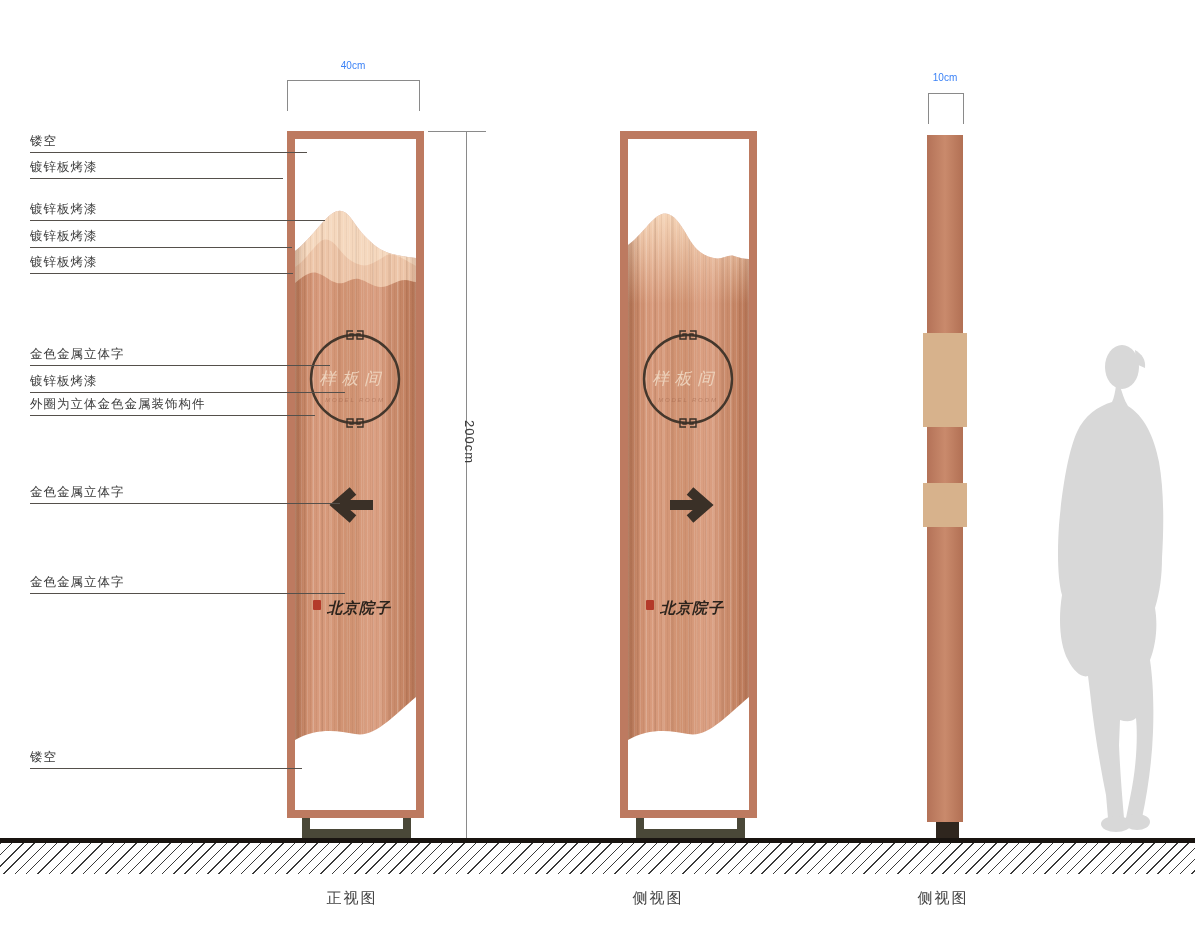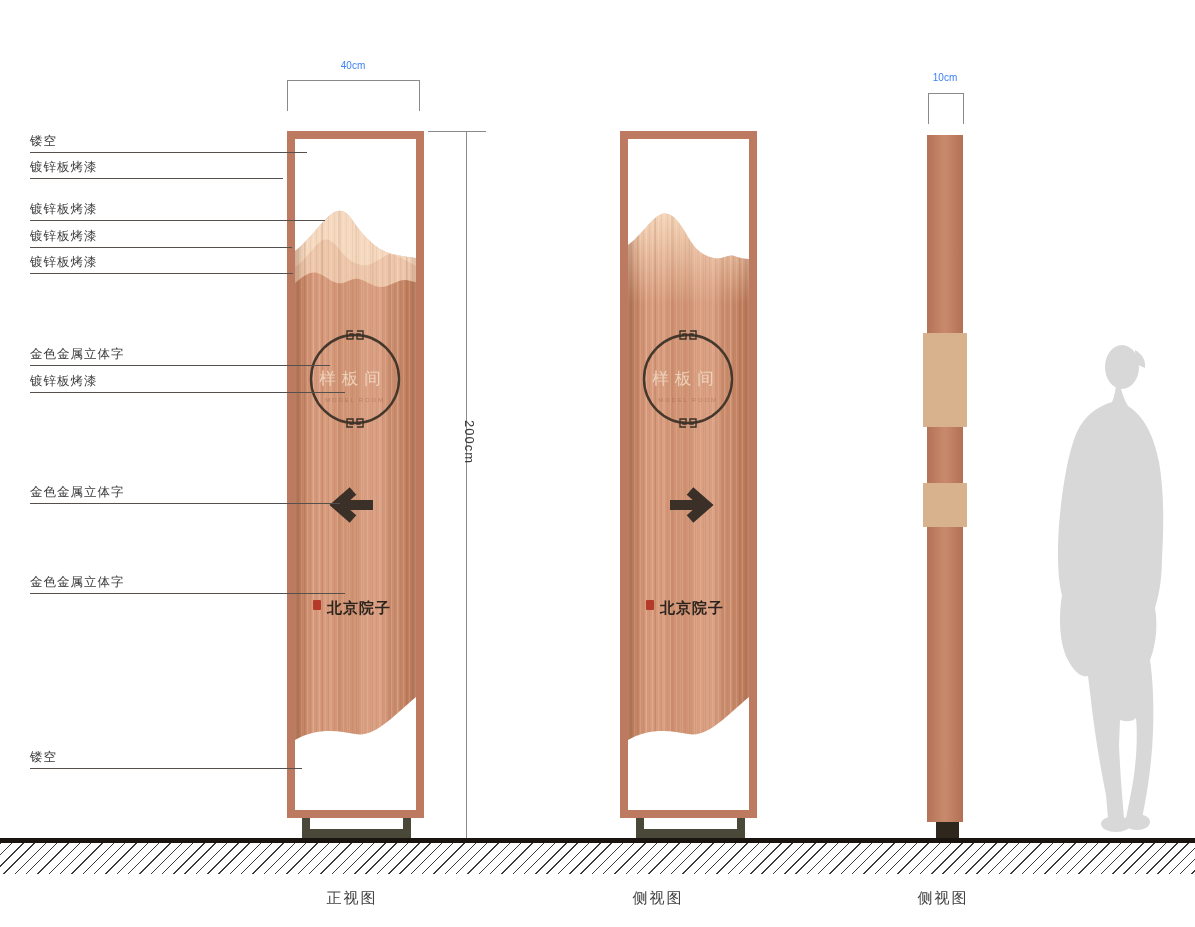--- a/index.html
+++ b/index.html
@@ -29,21 +29,21 @@
   .dim-htick{position:absolute;height:1px;background:#8a8a8a;z-index:1;}
   .dim-label-vert{
     position:absolute;font-size:13px;color:#3c3c3c;z-index:5;
     writing-mode:vertical-rl;letter-spacing:1px;
   }
   
   .sign-frame{
     position:absolute;width:137px;height:687px;box-sizing:border-box;
     border:8px solid #bd7a60;background:#fff;z-index:2;
   }
-  .panel{position:absolute;inset:0;overflow:hidden;}
+  .panel{position:absolute;inset:0;overflow:hidden;font-style:italic;}
   .copper-base{
     position:absolute;inset:0;
     background:linear-gradient(90deg,#c2805f 0%,#d99c7e 20%,#cf9170 45%,#dda285 65%,#c78868 85%,#bf7c5c 100%);
   }
   .copper-streaks{
     position:absolute;inset:0;z-index:2;
     background:
       linear-gradient(90deg,rgba(101,51,28,0.28) 0,rgba(101,51,28,0) 10px),
       linear-gradient(270deg,rgba(101,51,28,0.18) 0,rgba(101,51,28,0) 8px),
       repeating-linear-gradient(90deg,rgba(255,255,255,0.13) 0 1px,rgba(255,255,255,0) 1px 3px,rgba(90,40,15,0.06) 3px 4px,rgba(255,255,255,0) 4px 6px),
@@ -94,20 +94,23 @@
       <span>镀锌板烤漆</span>
     </div>
   <div class="callout" style="top:255px;width:263px;">
       <span>镀锌板烤漆</span>
     </div>
   <div class="callout" style="top:347px;width:300px;">
       <span>金色金属立体字</span>
     </div>
   <div class="callout" style="top:374px;width:315px;">
       <span>镀锌板烤漆</span>
+    </div>
+  <div class="callout" style="top:397px;width:285px;">
+      <span>外圈为立体金色金属装饰构件</span>
     </div>
   <div class="callout" style="top:485px;width:310px;">
       <span>金色金属立体字</span>
     </div>
   <div class="callout" style="top:575px;width:315px;">
       <span>金色金属立体字</span>
     </div>
   <div class="callout" style="top:750px;width:272px;">
       <span>镂空</span>
     </div>

